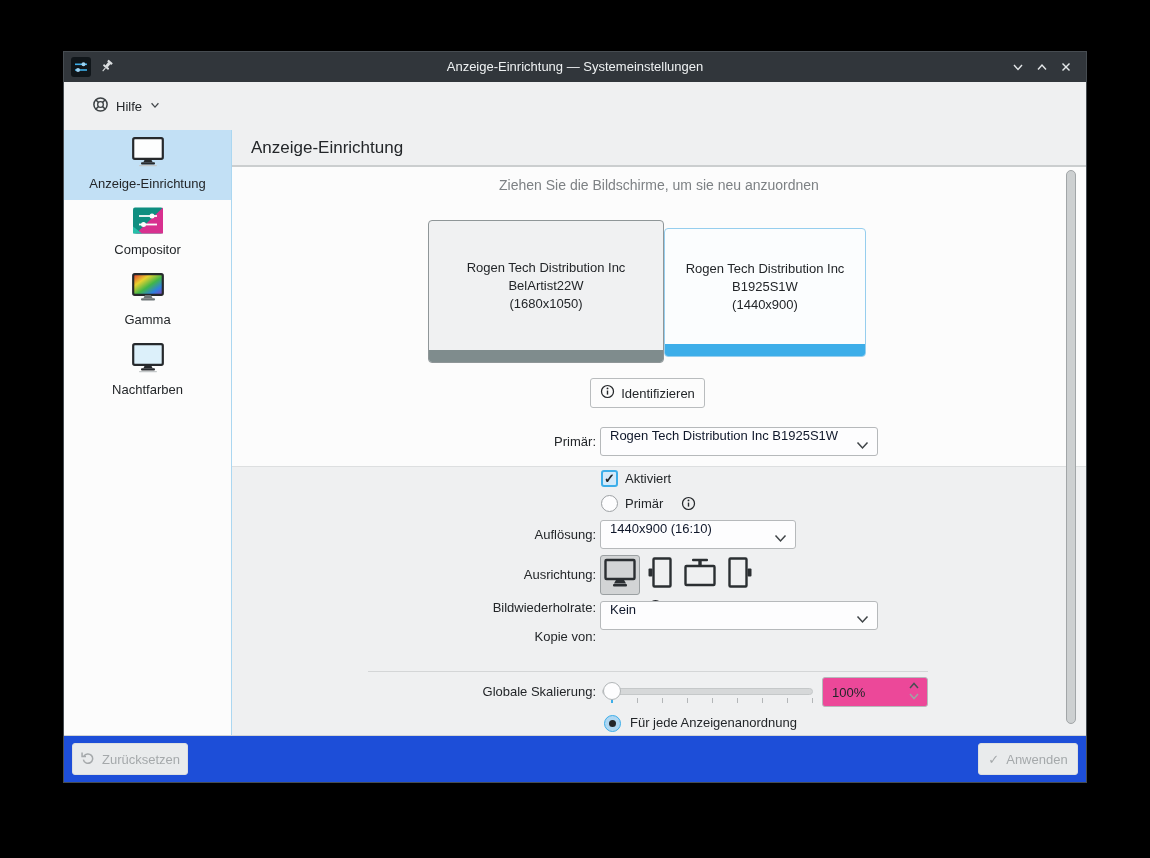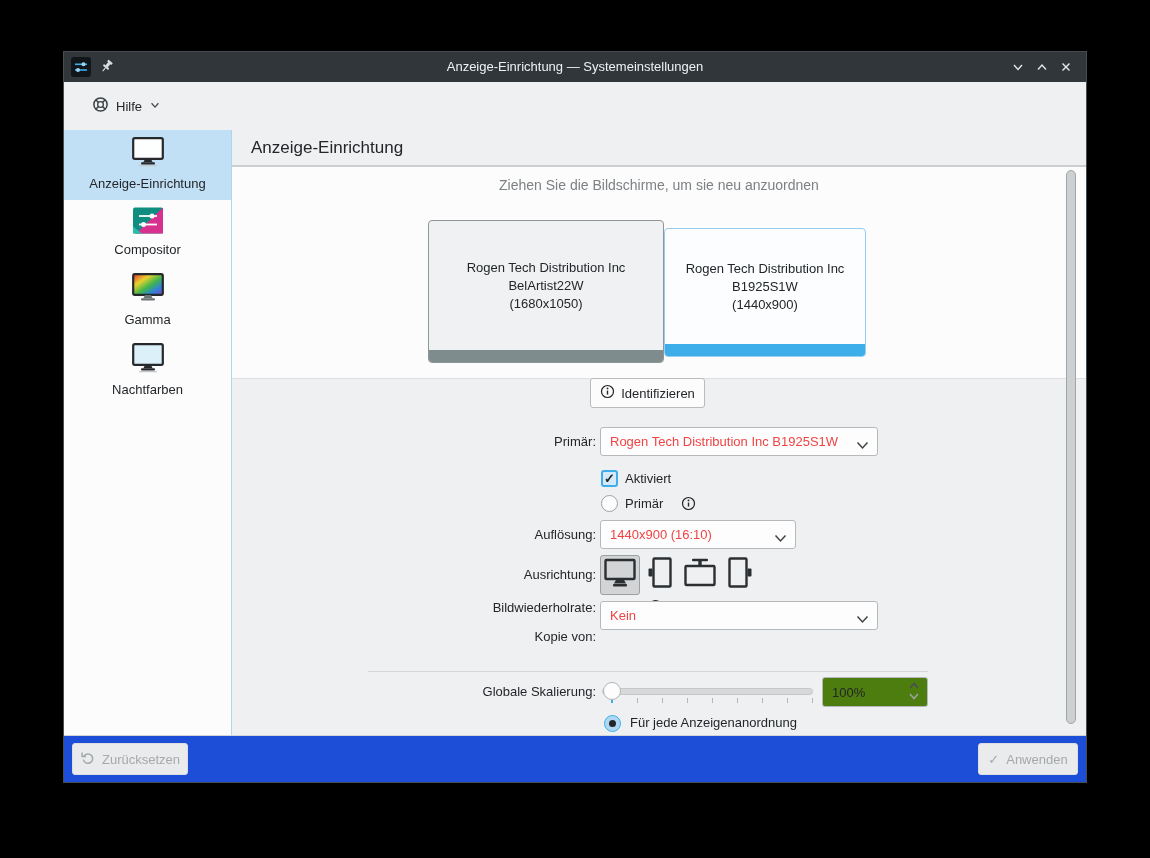--- a/index.html
+++ b/index.html
@@ -25,49 +25,49 @@
   .sidebar { position:absolute; left:0; top:78px; width:168px; bottom:47px; background:#fcfcfc; border-right:1px solid #abd7f1; }
   .side-item { width:100%; padding:7px 4px 9px; text-align:center; font-size:13px; color:#232629; }
   .side-item.selected { background:#c2e0f5; }
   .side-icon { display:block; margin:0 auto 5px auto; }
 
   
   .ct-header { position:absolute; left:168px; top:78px; right:0; height:37px; background:#eff0f1; border-bottom:2px solid #cbcecf; display:flex; align-items:center; padding-left:19px; font-size:17px; color:#232629; }
 
   
   .main { position:absolute; left:168px; top:115px; right:0; bottom:47px; background:#eff0f1; overflow:hidden; }
-  .screens-panel { position:absolute; left:0; top:0; right:0; height:212px; background:#fcfcfc; border-bottom:1px solid #dddfe0; }
+  .screens-panel { position:absolute; left:0; top:0; right:0; height:300px; background:#fcfcfc; border-bottom:1px solid #dddfe0; }
   .hint { position:absolute; left:0; top:10px; width:100%; text-align:center; font-size:14px; color:#7d8184; }
   .mon { position:absolute; border-radius:4px; display:flex; flex-direction:column; overflow:hidden; }
   .mon-a { left:196px; top:53px; width:236px; height:143px; background:#f0f1f2; border:1px solid #8f9698; }
   .mon-b { left:432px; top:61px; width:202px; height:129px; background:#fbfdfe; border:1px solid #96ceee; }
   .mon-body { flex:1; display:flex; flex-direction:column; align-items:center; justify-content:center; text-align:center; font-size:13px; line-height:18px; color:#232629; }
   .mon-bar { height:12px; }
   .mon-a .mon-bar { background:#7f8c8d; }
   .mon-b .mon-bar { background:#3daee9; }
   .identify-btn { position:absolute; left:358px; top:211px; width:115px; height:30px; background:#fcfcfc; border:1px solid #b9bcbe; border-radius:3px; display:flex; align-items:center; justify-content:center; gap:6px; font-size:13px; color:#232629; }
 
   .flabel { position:absolute; left:0; width:364px; text-align:right; font-size:13px; color:#232629; white-space:nowrap; }
   .fvalue { position:absolute; font-size:13px; color:#232629; white-space:nowrap; }
-  .combo { position:absolute; height:29px; background:#fdfdfe; border:1px solid #b6b9bb; border-radius:3px; display:flex; align-items:center; padding:0 26px 0 9px; font-size:13px; color:#ef4444; }
+  .combo { position:absolute; height:29px; background:#fdfdfe; border:1px solid #b6b9bb; border-radius:3px; display:flex; padding:0 26px 0 9px; font-size:13px; color:#0f172a; }
   .combo .chev { position:absolute; right:8px; top:10px; }
   .checkbox { position:absolute; width:17px; height:17px; background:#d4eafa; border:2px solid #3daee9; border-radius:3px; display:flex; align-items:center; justify-content:center; font-size:13px; font-weight:bold; color:#232629; }
   .radio { position:absolute; width:17px; height:17px; border-radius:50%; }
   .radio.off { background:#fdfdfe; border:1px solid #9da1a4; }
   .radio.on { background:#aed7f2; border:1px solid #3daee9; display:flex; align-items:center; justify-content:center; }
   .radio.on .dot { width:7px; height:7px; border-radius:50%; background:#232629; }
   .info { position:absolute; width:15px; height:15px; }
   .orient-btn { position:absolute; top:388px; width:40px; height:40px; border-radius:3px; display:flex; align-items:center; justify-content:center; }
   .orient-btn.checked { background:#d2d4d5; border:1px solid #9ba0a2; }
   .sep { position:absolute; left:136px; top:504px; width:560px; height:1px; background:#d4d6d7; }
   .slider-track { position:absolute; left:370px; top:521px; width:211px; height:7px; background:#d6d8d9; border:1px solid #c5c8c9; border-radius:4px; }
   .slider-handle { position:absolute; left:371px; top:515px; width:18px; height:18px; border-radius:50%; background:#fdfdfe; border:1px solid #b1b5b7; }
   .tick { position:absolute; top:531px; width:1px; height:5px; background:#b3b6b8; }
   .tick.blue { background:#3daee9; width:2px; }
-  .spinbox { position:absolute; left:590px; top:510px; width:106px; height:30px; background:#4d7c0f; border:1px solid #b6b9bb; border-radius:3px; display:flex; align-items:center; padding-left:9px; font-size:13px; color:#232629; }
+  .spinbox { position:absolute; left:590px; top:510px; width:106px; height:30px; background:#ec4899; border:1px solid #b6b9bb; border-radius:3px; display:flex; align-items:center; padding-left:9px; font-size:13px; color:#232629; }
   .spin-arrows { position:absolute; right:7px; top:3px; display:flex; flex-direction:column; gap:2px; }
   .scroll-handle { position:absolute; right:10px; top:3px; width:10px; height:554px; background:#cdd0d1; border:1px solid #a2a6a8; border-radius:5px; }
 
   
   .footer { position:absolute; left:0; right:0; bottom:0; height:47px; background:#1d4ed8; border-top:1px solid #d2d4d5; }
   .foot-btn { position:absolute; top:7px; height:32px; background:#e9ebec; border:1px solid #dcdee0; border-radius:3px; display:flex; align-items:center; justify-content:center; gap:7px; font-size:13px; color:#a5a9ab; }
   .reset-btn { left:8px; width:116px; }
   .apply-btn { right:8px; width:100px; }
 </style>
 </head>

